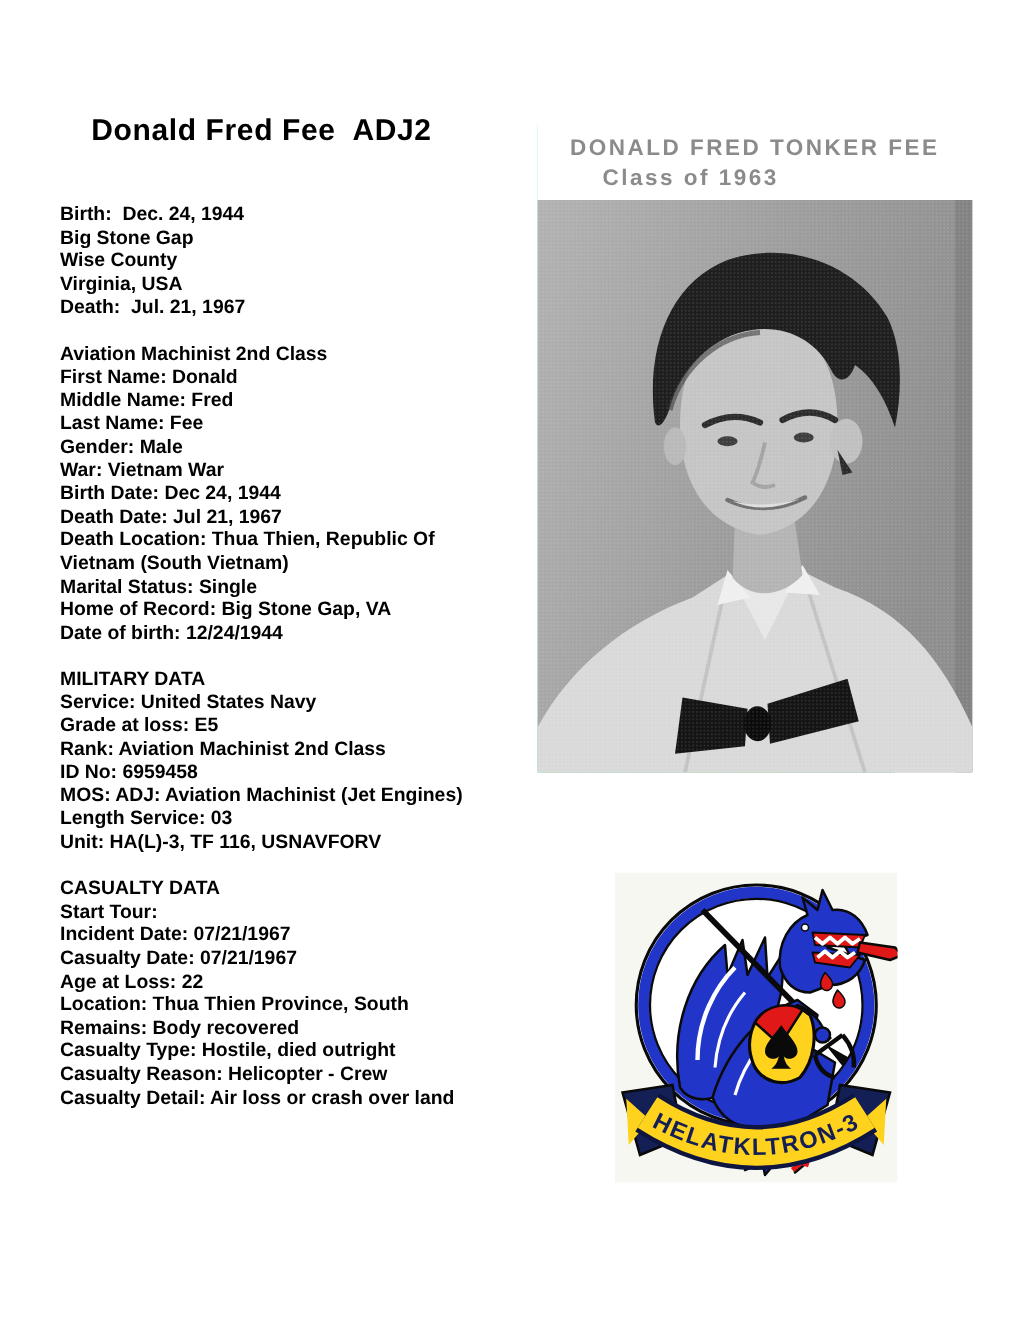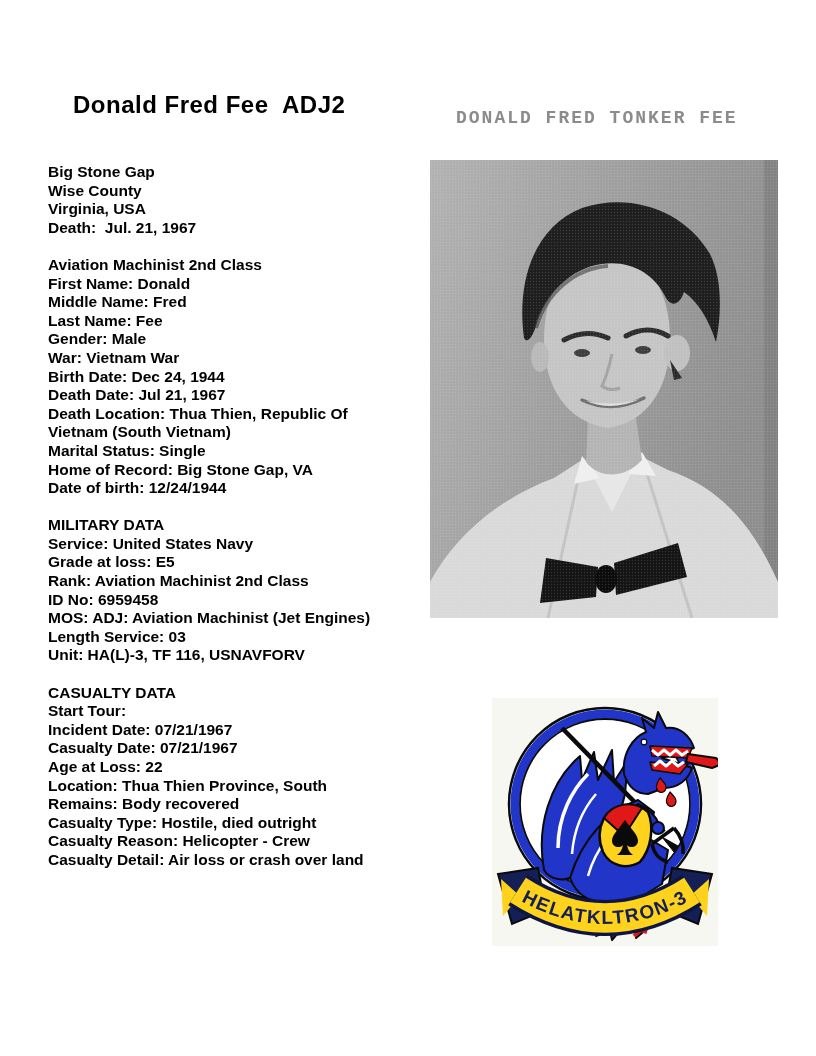--- a/index.html
+++ b/index.html
@@ -13,21 +13,21 @@
     font-size:24px; font-weight:bold; color:#000;
     white-space:pre; letter-spacing:0.5px;margin-top:41px;
   }
   .left-col {
     position:absolute; left:48px; top:163px; width:395px;
     font-size:15.5px; font-weight:bold; color:#000;
   }
   .text-block { margin-bottom:18.6px; }
   .tline { line-height:18.6px; white-space:pre; }
   
-  .photo-fig { position:absolute; left:430px; top:100px; width:286px; background:#86efac;font-family:Liberation Mono, monospace; }
+  .photo-fig { position:absolute; left:430px; top:100px; width:286px; background:#86efac; }
   .photo-caption { width:100%; height:60px; background:#ffffff; padding-top:6px; }
   .cap1 {
     font-size:18px; font-weight:bold; color:#8b8b8b; letter-spacing:2px;
     padding-left:26px; line-height:24px; white-space:pre;
   }
   .cap2 {
     font-size:18px; font-weight:bold; color:#8b8b8b; letter-spacing:2px;
     padding-left:52px; line-height:24px; white-space:pre;
   }
   .portrait-svg { display:block; width:348px; height:458px; }
@@ -41,20 +41,21 @@
 </style>
 </head>
 <body>
 
 <div class="page">
 
   <h1 class="page-title">Donald Fred Fee  ADJ2</h1>
 
   <div class="left-col">
     <div class="text-block">
+        <div class="tline">Birth:  Dec. 24, 1944</div>
         <div class="tline">Big Stone Gap</div>
         <div class="tline">Wise County</div>
         <div class="tline">Virginia, USA</div>
         <div class="tline">Death:  Jul. 21, 1967</div>
       </div>
     <div class="text-block">
         <div class="tline">Aviation Machinist 2nd Class</div>
         <div class="tline">First Name: Donald</div>
         <div class="tline">Middle Name: Fred</div>
         <div class="tline">Last Name: Fee</div>
@@ -88,20 +89,21 @@
         <div class="tline">Remains: Body recovered</div>
         <div class="tline">Casualty Type: Hostile, died outright</div>
         <div class="tline">Casualty Reason: Helicopter - Crew</div>
         <div class="tline">Casualty Detail: Air loss or crash over land</div>
       </div>
   </div>
 
   <figure class="photo-fig">
     <div class="photo-caption">
       <div class="cap1">DONALD FRED TONKER FEE</div>
+      <div class="cap2">Class of 1963</div>
     </div>
     <svg class="portrait-svg" viewBox="0 0 348 458" xmlns="http://www.w3.org/2000/svg">
       <defs>
         <linearGradient id="bgGrad" x1="0" y1="0" x2="1" y2="0.35">
           <stop offset="0" stop-color="#b2b2b2"></stop>
           <stop offset="0.55" stop-color="#9d9d9d"></stop>
           <stop offset="1" stop-color="#8e8e8e"></stop>
         </linearGradient>
         <pattern id="knit" width="3" height="3" patternUnits="userSpaceOnUse">
           <circle cx="1.5" cy="1.5" r="0.7" fill="#ffffff" opacity="0.14"></circle>

